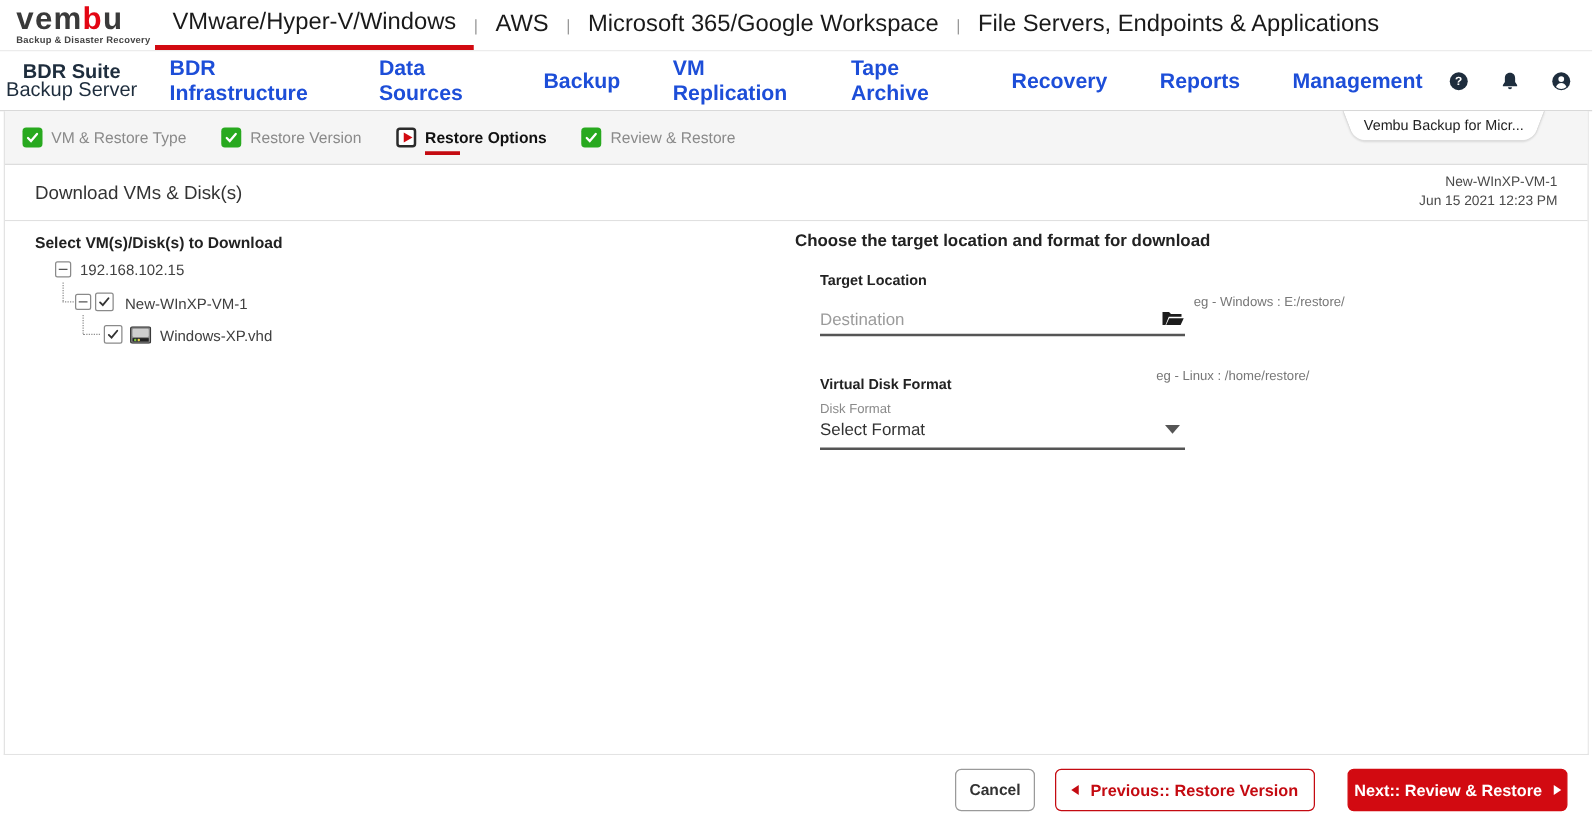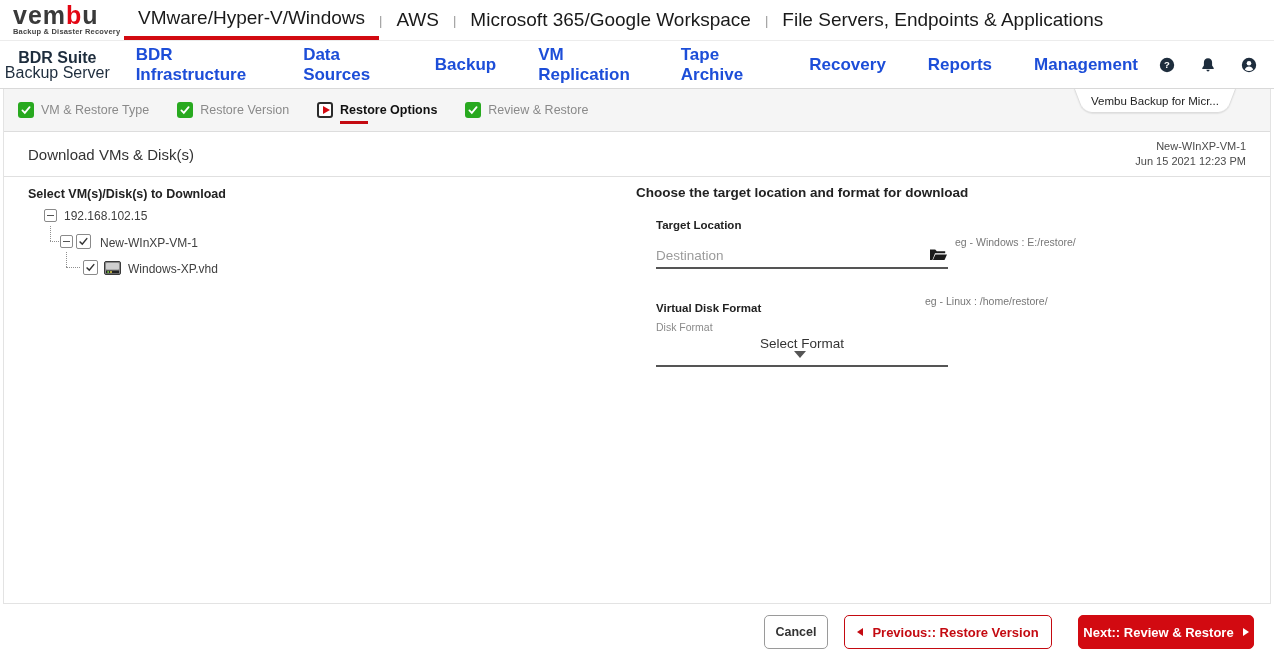--- a/index.html
+++ b/index.html
@@ -65,21 +65,21 @@
   .hline { border-top:1px dotted #8f8f8f; height:0; }
 
   
   .field-label { font-size:11.5px; font-weight:bold; color:#222; }
   .field-sublabel { font-size:10.5px; color:#8a8a8a; }
   .dest-row { width:292px; border-bottom:2px solid #555; display:flex; align-items:center; padding-bottom:4px; }
   .dest-input { flex:1; border:none; outline:none; font-size:13.5px; color:#333; background:transparent; font-family:"Liberation Sans", sans-serif; }
   .dest-input::placeholder { color:#9b9b9b; }
   .folder-btn { width:19px; height:16px; cursor:pointer; flex:0 0 auto; }
   .hint { font-size:10.5px; color:#777; line-height:15px; }
-  .select-row { width:292px; border-bottom:2px solid #555; display:flex; align-items:center; padding-bottom:7px; cursor:pointer;flex-direction:column; }
+  .select-row { width:292px; border-bottom:2px solid #555; display:flex; align-items:center; padding-bottom:7px; cursor:pointer; }
   .select-value { flex:1; font-size:13.5px; color:#333; }
   .caret-down { width:0; height:0; border-left:6px solid transparent; border-right:6px solid transparent; border-top:7px solid #555; margin-right:4px; }
 
   
   .footer { display:flex; align-items:center; justify-content:flex-end; height:56px; padding-right:20px; }
   .btn { display:flex; align-items:center; justify-content:center; height:34px; border-radius:5px; cursor:pointer; font-family:"Liberation Sans", sans-serif; }
   .btn-cancel { width:64px; background:#fff; border:1px solid #9a9a9a; font-size:12.5px; font-weight:bold; color:#333; margin-right:16px; }
   .btn-prev { width:208px; background:#fff; border:1.5px solid #c40a11; color:#c40a11; font-size:13px; font-weight:bold; margin-right:26px; }
   .btn-next { width:176px; background:#d20a11; border:1px solid #d20a11; color:#fff; font-size:13px; font-weight:bold; }
   .arrow-left { width:0; height:0; border-right:6px solid #c40a11; border-top:4px solid transparent; border-bottom:4px solid transparent; margin-right:9px; }

